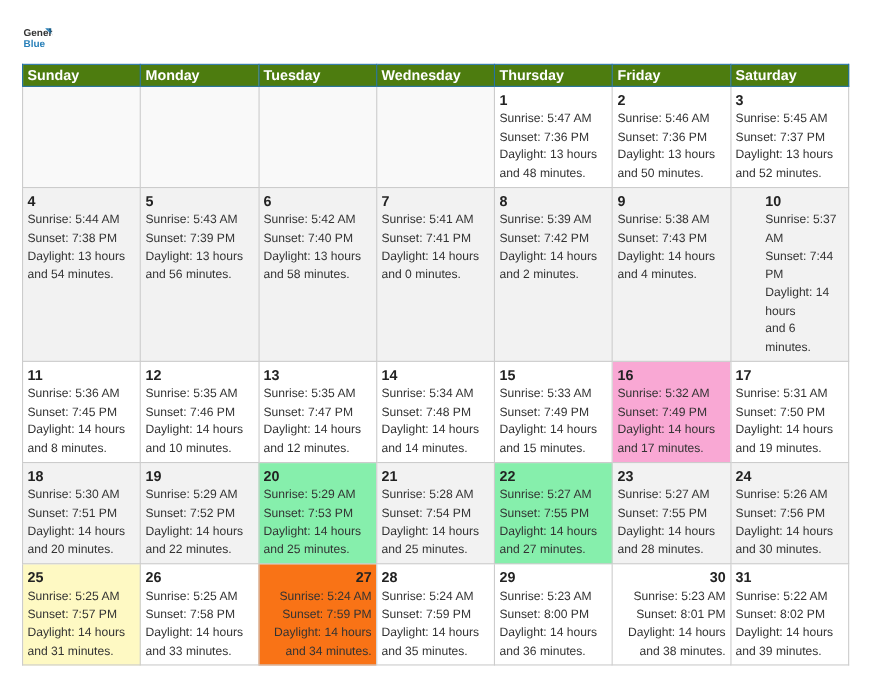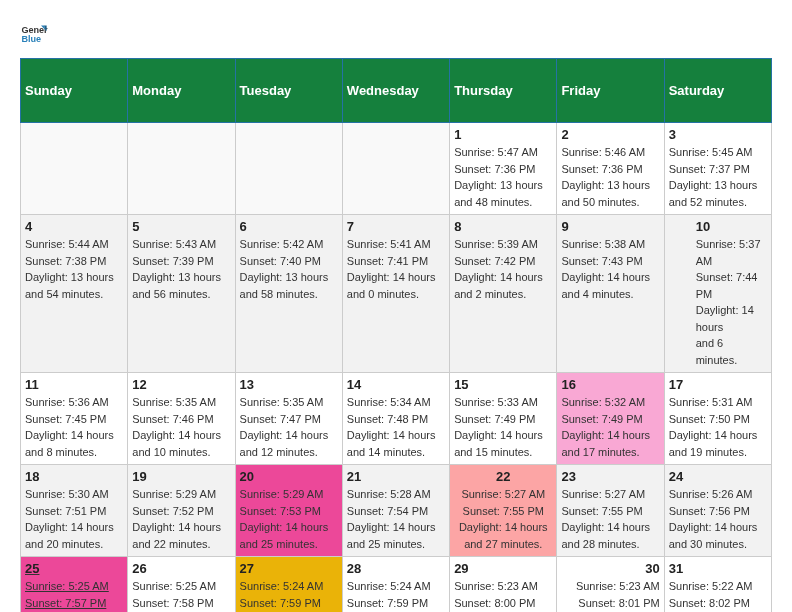--- a/index.html
+++ b/index.html
@@ -36,24 +36,24 @@
     .location {
       font-size: 14px;
       color: #555;
     }
     table {
       width: 100%;
       border-collapse: collapse;
       table-layout: fixed;
     }
     thead tr th {
-      background-color: #15803d;
+      background-color: #4d7c0f;
       color: #fff;
       font-size: 13px;
-      padding: 24px 4px;
+      padding: 2px 4px;
       text-align: left;
       border: 1px solid #2472a4;
     }
     tbody tr td {
       border: 1px solid #ccc;
       vertical-align: top;
       padding: 4px 4px 4px 4px;
       font-size: 11px;
       color: #333;
       height: 80px;
@@ -191,51 +191,51 @@
       </tr>
       <tr>
         <td style="background: rgb(242, 242, 242);">
           <div class="day-num">18</div>
           <div class="day-detail">Sunrise: 5:30 AM<br>Sunset: 7:51 PM<br>Daylight: 14 hours<br>and 20 minutes.</div>
         </td>
         <td style="background: rgb(242, 242, 242);">
           <div class="day-num">19</div>
           <div class="day-detail">Sunrise: 5:29 AM<br>Sunset: 7:52 PM<br>Daylight: 14 hours<br>and 22 minutes.</div>
         </td>
-        <td style="background: #ec4899;">
+        <td style="background: #86efac;">
           <div class="day-num">20</div>
           <div class="day-detail">Sunrise: 5:29 AM<br>Sunset: 7:53 PM<br>Daylight: 14 hours<br>and 25 minutes.</div>
         </td>
         <td style="background: rgb(242, 242, 242);">
           <div class="day-num">21</div>
           <div class="day-detail">Sunrise: 5:28 AM<br>Sunset: 7:54 PM<br>Daylight: 14 hours<br>and 25 minutes.</div>
         </td>
-        <td style="background: #fca5a5; text-align: center;">
+        <td style="background: #86efac;">
           <div class="day-num">22</div>
           <div class="day-detail">Sunrise: 5:27 AM<br>Sunset: 7:55 PM<br>Daylight: 14 hours<br>and 27 minutes.</div>
         </td>
         <td style="background: rgb(242, 242, 242);">
           <div class="day-num">23</div>
           <div class="day-detail">Sunrise: 5:27 AM<br>Sunset: 7:55 PM<br>Daylight: 14 hours<br>and 28 minutes.</div>
         </td>
         <td style="background: rgb(242, 242, 242);">
           <div class="day-num">24</div>
           <div class="day-detail">Sunrise: 5:26 AM<br>Sunset: 7:56 PM<br>Daylight: 14 hours<br>and 30 minutes.</div>
         </td>
       </tr>
       <tr>
-        <td style="background: #ec4899; text-decoration: underline;">
+        <td style="background: #fef9c3;">
           <div class="day-num">25</div>
           <div class="day-detail">Sunrise: 5:25 AM<br>Sunset: 7:57 PM<br>Daylight: 14 hours<br>and 31 minutes.</div>
         </td>
         <td style="background: rgb(255, 255, 255);">
           <div class="day-num">26</div>
           <div class="day-detail">Sunrise: 5:25 AM<br>Sunset: 7:58 PM<br>Daylight: 14 hours<br>and 33 minutes.</div>
         </td>
-        <td style="background: #eab308;">
+        <td style="background: #f97316; text-align: right;">
           <div class="day-num">27</div>
           <div class="day-detail">Sunrise: 5:24 AM<br>Sunset: 7:59 PM<br>Daylight: 14 hours<br>and 34 minutes.</div>
         </td>
         <td style="background: rgb(255, 255, 255);">
           <div class="day-num">28</div>
           <div class="day-detail">Sunrise: 5:24 AM<br>Sunset: 7:59 PM<br>Daylight: 14 hours<br>and 35 minutes.</div>
         </td>
         <td style="background: rgb(255, 255, 255);">
           <div class="day-num">29</div>
           <div class="day-detail">Sunrise: 5:23 AM<br>Sunset: 8:00 PM<br>Daylight: 14 hours<br>and 36 minutes.</div>

